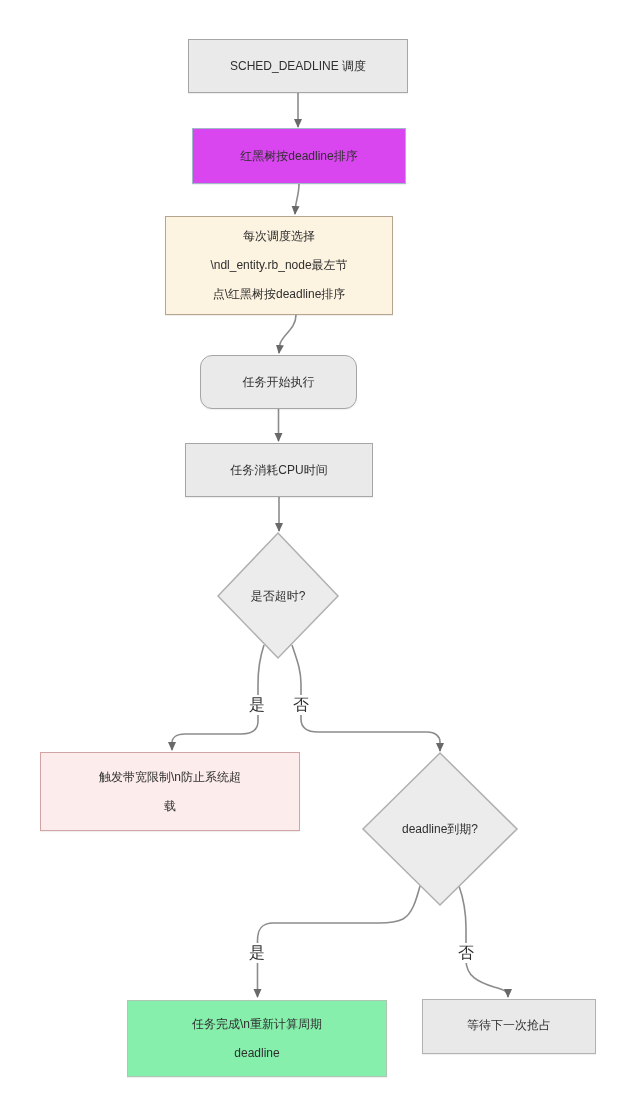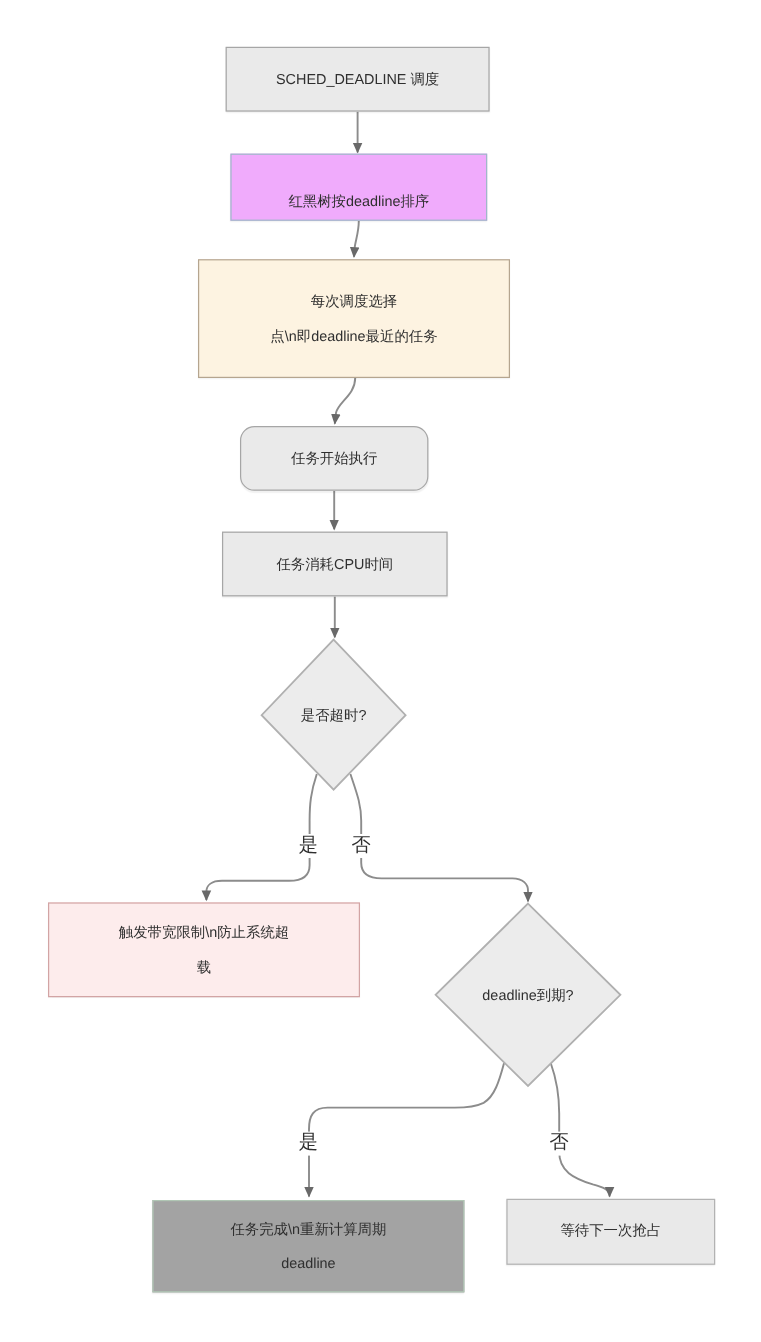--- a/index.html
+++ b/index.html
@@ -39,21 +39,21 @@
     background:#ffffff;
     padding:1px 3px;
     font-size:16px;
     line-height:18px;
   }
   .edge{fill:none;stroke:#8c8c8c;stroke-width:1.6;}
   .diamond{stroke-width:1.5;}
   
   #n-start{left:188px;top:39px;width:220px;height:54px;}
   #n-rbtree{left:192px;top:128px;width:214px;height:56px;}
-  #n-pick{left:165px;top:216px;width:260px;height:99px;}
+  #n-pick{left:165px;top:216px;width:228px;height:99px;}
   #n-run{left:200px;top:355px;width:157px;height:54px;}
   #n-cpu{left:185px;top:443px;width:188px;height:54px;justify-content:center;}
   #n-bandwidth{left:40px;top:752px;width:260px;height:79px;align-items:center;}
   #n-complete{left:127px;top:1000px;width:260px;height:77px;}
   #n-wait{left:422px;top:999px;width:174px;height:55px;font-family:Liberation Mono, monospace;}
   #t-timeout{left:218px;top:580px;width:120px;height:32px;}
   #t-deadline{left:363px;top:813px;width:154px;height:32px;}
   #lbl-yes1{left:257px;top:705px;}
   #lbl-no1{left:301px;top:705px;}
   #lbl-yes2{left:257px;top:953px;}
@@ -82,47 +82,48 @@
     <path class="edge" d="M459,886 C464,900 466,913 466,928 L466,960 C466,976 478,982 494,987 C503,989.5 508,991 508,997" marker-end="url(#arrow)" stroke="#8c8c8c"></path>
 
     <polygon class="diamond" points="278,533 338,596 278,658 218,596" fill="#ececec" stroke="#b0b0b0"></polygon>
     <polygon class="diamond" points="440,753 517,829 440,905 363,829" fill="#ececec" stroke="#b0b0b0"></polygon>
   </svg>
 
   <div class="node" id="n-start" style="background: rgb(234, 234, 234); border-color: rgb(166, 166, 166);">
     <div class="line">SCHED_DEADLINE 调度</div>
   </div>
 
-  <div class="node" id="n-rbtree" style="background: #f0abfc; border-color: rgb(159, 185, 200); justify-content: flex-end;">
+  <div class="node" id="n-rbtree" style="background: #d946ef; border-color: rgb(159, 185, 200);">
     <div class="line">红黑树按deadline排序</div>
   </div>
 
   <div class="node" id="n-pick" style="background: rgb(253, 243, 225); border-color: rgb(181, 165, 143);">
     <div class="line">每次调度选择</div>
-    <div class="line">点\n即deadline最近的任务</div>
+    <div class="line">\ndl_entity.rb_node最左节</div>
+    <div class="line">点\红黑树按deadline排序</div>
   </div>
 
   <div class="node" id="n-run" style="background: rgb(234, 234, 234); border-color: rgb(166, 166, 166); border-radius: 12px;">
     <div class="line">任务开始执行</div>
   </div>
 
   <div class="node" id="n-cpu" style="background: rgb(234, 234, 234); border-color: rgb(166, 166, 166);">
     <div class="line">任务消耗CPU时间</div>
   </div>
 
   <div class="diamond-text" id="t-timeout">是否超时?</div>
 
   <div class="node" id="n-bandwidth" style="background: rgb(253, 236, 236); border-color: rgb(210, 164, 164);">
     <div class="line">触发带宽限制\n防止系统超</div>
     <div class="line">载</div>
   </div>
 
   <div class="diamond-text" id="t-deadline">deadline到期?</div>
 
-  <div class="node" id="n-complete" style="background: #a3a3a3; border-color: rgb(176, 198, 180);">
+  <div class="node" id="n-complete" style="background: #86efac; border-color: rgb(176, 198, 180);">
     <div class="line">任务完成\n重新计算周期</div>
     <div class="line">deadline</div>
   </div>
 
   <div class="node" id="n-wait" style="background: rgb(233, 233, 233); border-color: rgb(178, 178, 178);">
     <div class="line">等待下一次抢占</div>
   </div>
 
   <span class="edge-label" id="lbl-yes1">是</span>
   <span class="edge-label" id="lbl-no1">否</span>

